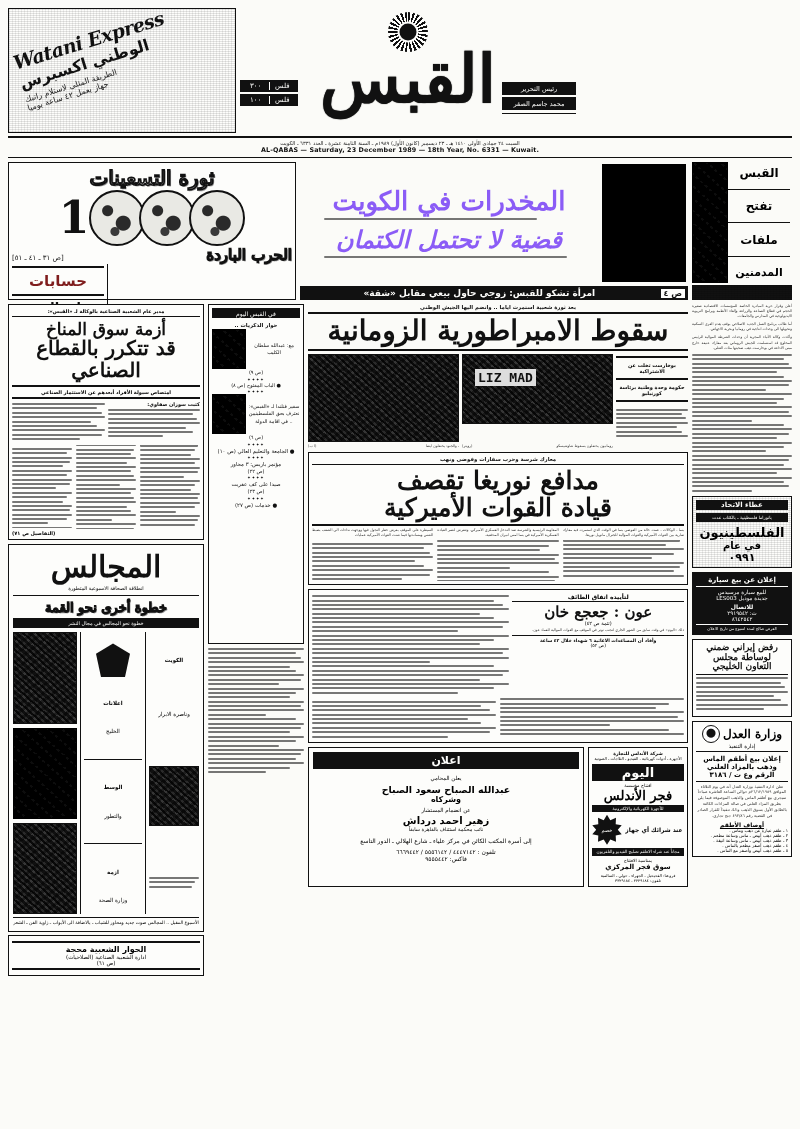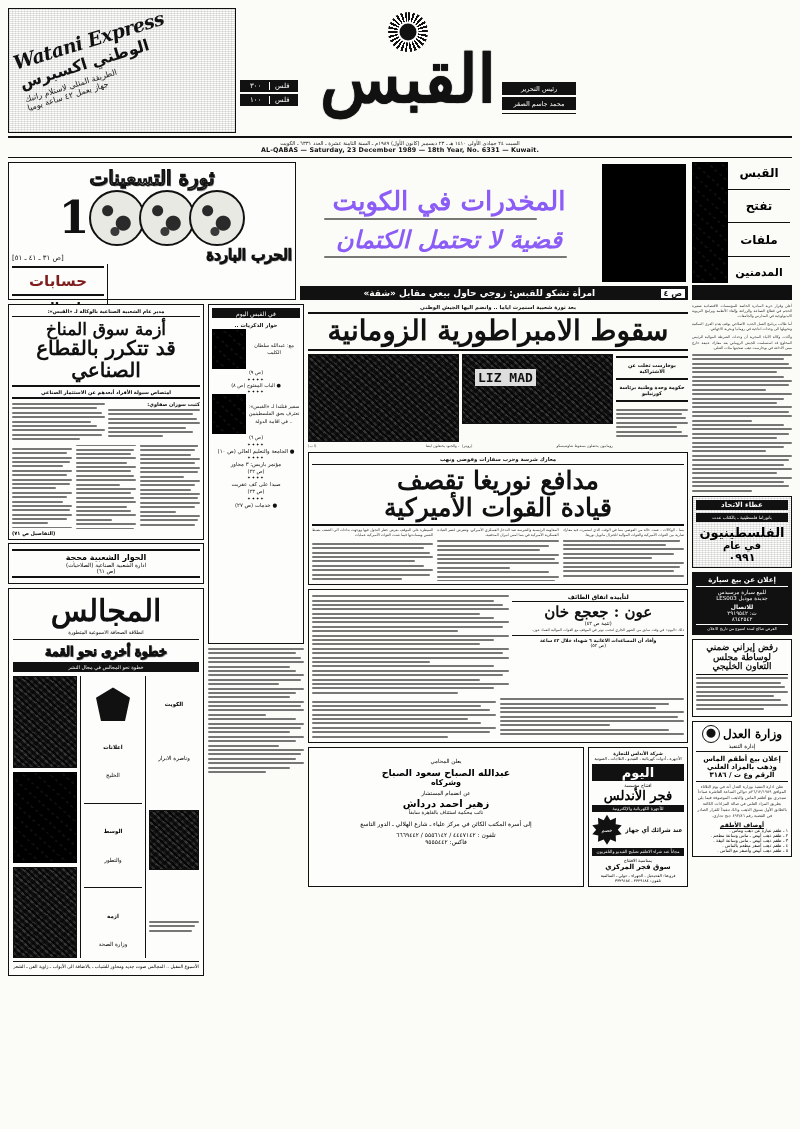--- a/index.html
+++ b/index.html
@@ -322,28 +322,20 @@
               <i class="s2"></i>
               <i class="s6"></i>
               <i class="s1"></i>
               <i class="s3"></i>
               <i class="s2"></i>
             </div>
         </div>
         <div class="ar" style="font-size:5px;font-weight:700;margin-top:2px;text-align:left;">(التفاصيل ص ١٧)</div>
       </div>
 
-      <div class="bx" style="padding:3px;margin-top:3px;">
-        <div class="hr2"></div>
-        <div class="ar" style="font-size:8px;font-weight:700;">الحوار الشعبية محجة</div>
-        <div class="ar" style="font-size:5.5px;">ادارة الشعبية الصناعية (الصلاحيات)</div>
-        <div class="ar" style="font-size:5.5px;">(ص ١٦)</div>
-        <div class="hr2"></div>
-      </div>
-
       <div class="bx" style="margin-top:4px;padding:4px;height:388px;display:flex;flex-direction:column;">
         <div class="majalis-word">المجالس</div>
         <div class="ar" style="font-size:5px;margin-top:1px;">انطلاقة الصحافة الاسبوعية المتطورة</div>
         <div class="hr" style="margin:4px 0;"></div>
         <div class="ar outline-word" style="font-size:13px;font-weight:700;font-family:'DejaVu Serif',serif;">خطوة أخرى نحو القمة</div>
         <div class="blk ar" style="font-size:5px;padding:2px;margin-top:3px;">خطوة نحو المجالس في مجال النشر</div>
 
         <div style="flex:1;display:flex;gap:3px;margin-top:4px;">
 
           <div style="width:64px;display:flex;flex-direction:column;gap:4px;">
@@ -371,20 +363,28 @@
             <div class="lines">
                 <i class="s1"></i>
                 <i class="s2"></i>
                 <i class="s4"></i>
               </div>
           </div>
         </div>
         <div class="hr" style="margin-top:3px;"></div>
         <div class="ar" style="font-size:4.6px;line-height:1.5;">الأسبوع المقبل .. المجالس صوت جديد ومحاور للشباب ـ بالاضافة الى الأبواب ـ زاوية الفن ـ الشعر</div>
       </div>
+
+      <div class="bx" style="padding:3px;margin-top:3px;">
+        <div class="hr2"></div>
+        <div class="ar" style="font-size:8px;font-weight:700;">الحوار الشعبية محجة</div>
+        <div class="ar" style="font-size:5.5px;">ادارة الشعبية الصناعية (الصلاحيات)</div>
+        <div class="ar" style="font-size:5.5px;">(ص ١٦)</div>
+        <div class="hr2"></div>
+      </div>
     </div>
 
     <div id="colIndex">
       <div class="bx" style="padding:3px;height:340px;display:flex;flex-direction:column;">
         <div class="secthead noise">في القبس اليوم</div>
 
         <div class="idxitem" style="margin-top:3px;font-weight:700;">حوار الذكريات ..</div>
         <div style="display:flex;align-items:center;gap:2px;">
           <div class="photo dk" style="width:34px;height:40px;"></div>
           <div class="idxitem" style="flex:1;font-size:5px;">مع: عبدالله سلطان الكليب</div>
@@ -605,20 +605,21 @@
               <i class="s1"></i>
               <i class="s6"></i>
               <i class="s2"></i>
               <i class="s1"></i>
             </div>
         </div>
       </div>
 
       <div style="display:flex;gap:4px;margin-top:4px;">
         <div class="bx" style="flex:1;padding:4px;">
+          <div class="blk ar ctr" style="font-size:11px;font-weight:700;padding:2px;">اعلان</div>
           <div class="ar" style="font-size:5.5px;margin-top:6px;">يعلن المحامي</div>
           <div class="ar" style="font-size:9.5px;font-weight:700;margin-top:3px;">عبدالله الصباح سعود الصباح</div>
           <div class="ar" style="font-size:8px;font-weight:700;">وشركاه</div>
           <div class="ar" style="font-size:5.5px;margin-top:3px;">عن انضمام المستشار</div>
           <div class="ar" style="font-size:10px;font-weight:700;margin-top:2px;">زهير احمد درداش</div>
           <div class="ar" style="font-size:5px;">نائب محكمة استئناف بالقاهرة سابقاً</div>
           <div class="ar" style="font-size:6px;margin-top:4px;line-height:1.5;">إلى أسرة المكتب الكائن في مركز علياء ـ شارع الهلالي ـ الدور التاسع</div>
           <div class="ar" style="font-size:6px;margin-top:3px;">تلفون : ٢٤١٧٤٤٤ / ٢٤١٦٥٥٥ / ٢٤٤٩٦٦٦</div>
           <div class="ar" style="font-size:6px;">فاكس: ٢٤٤٥٥٥٩</div>
         </div>

